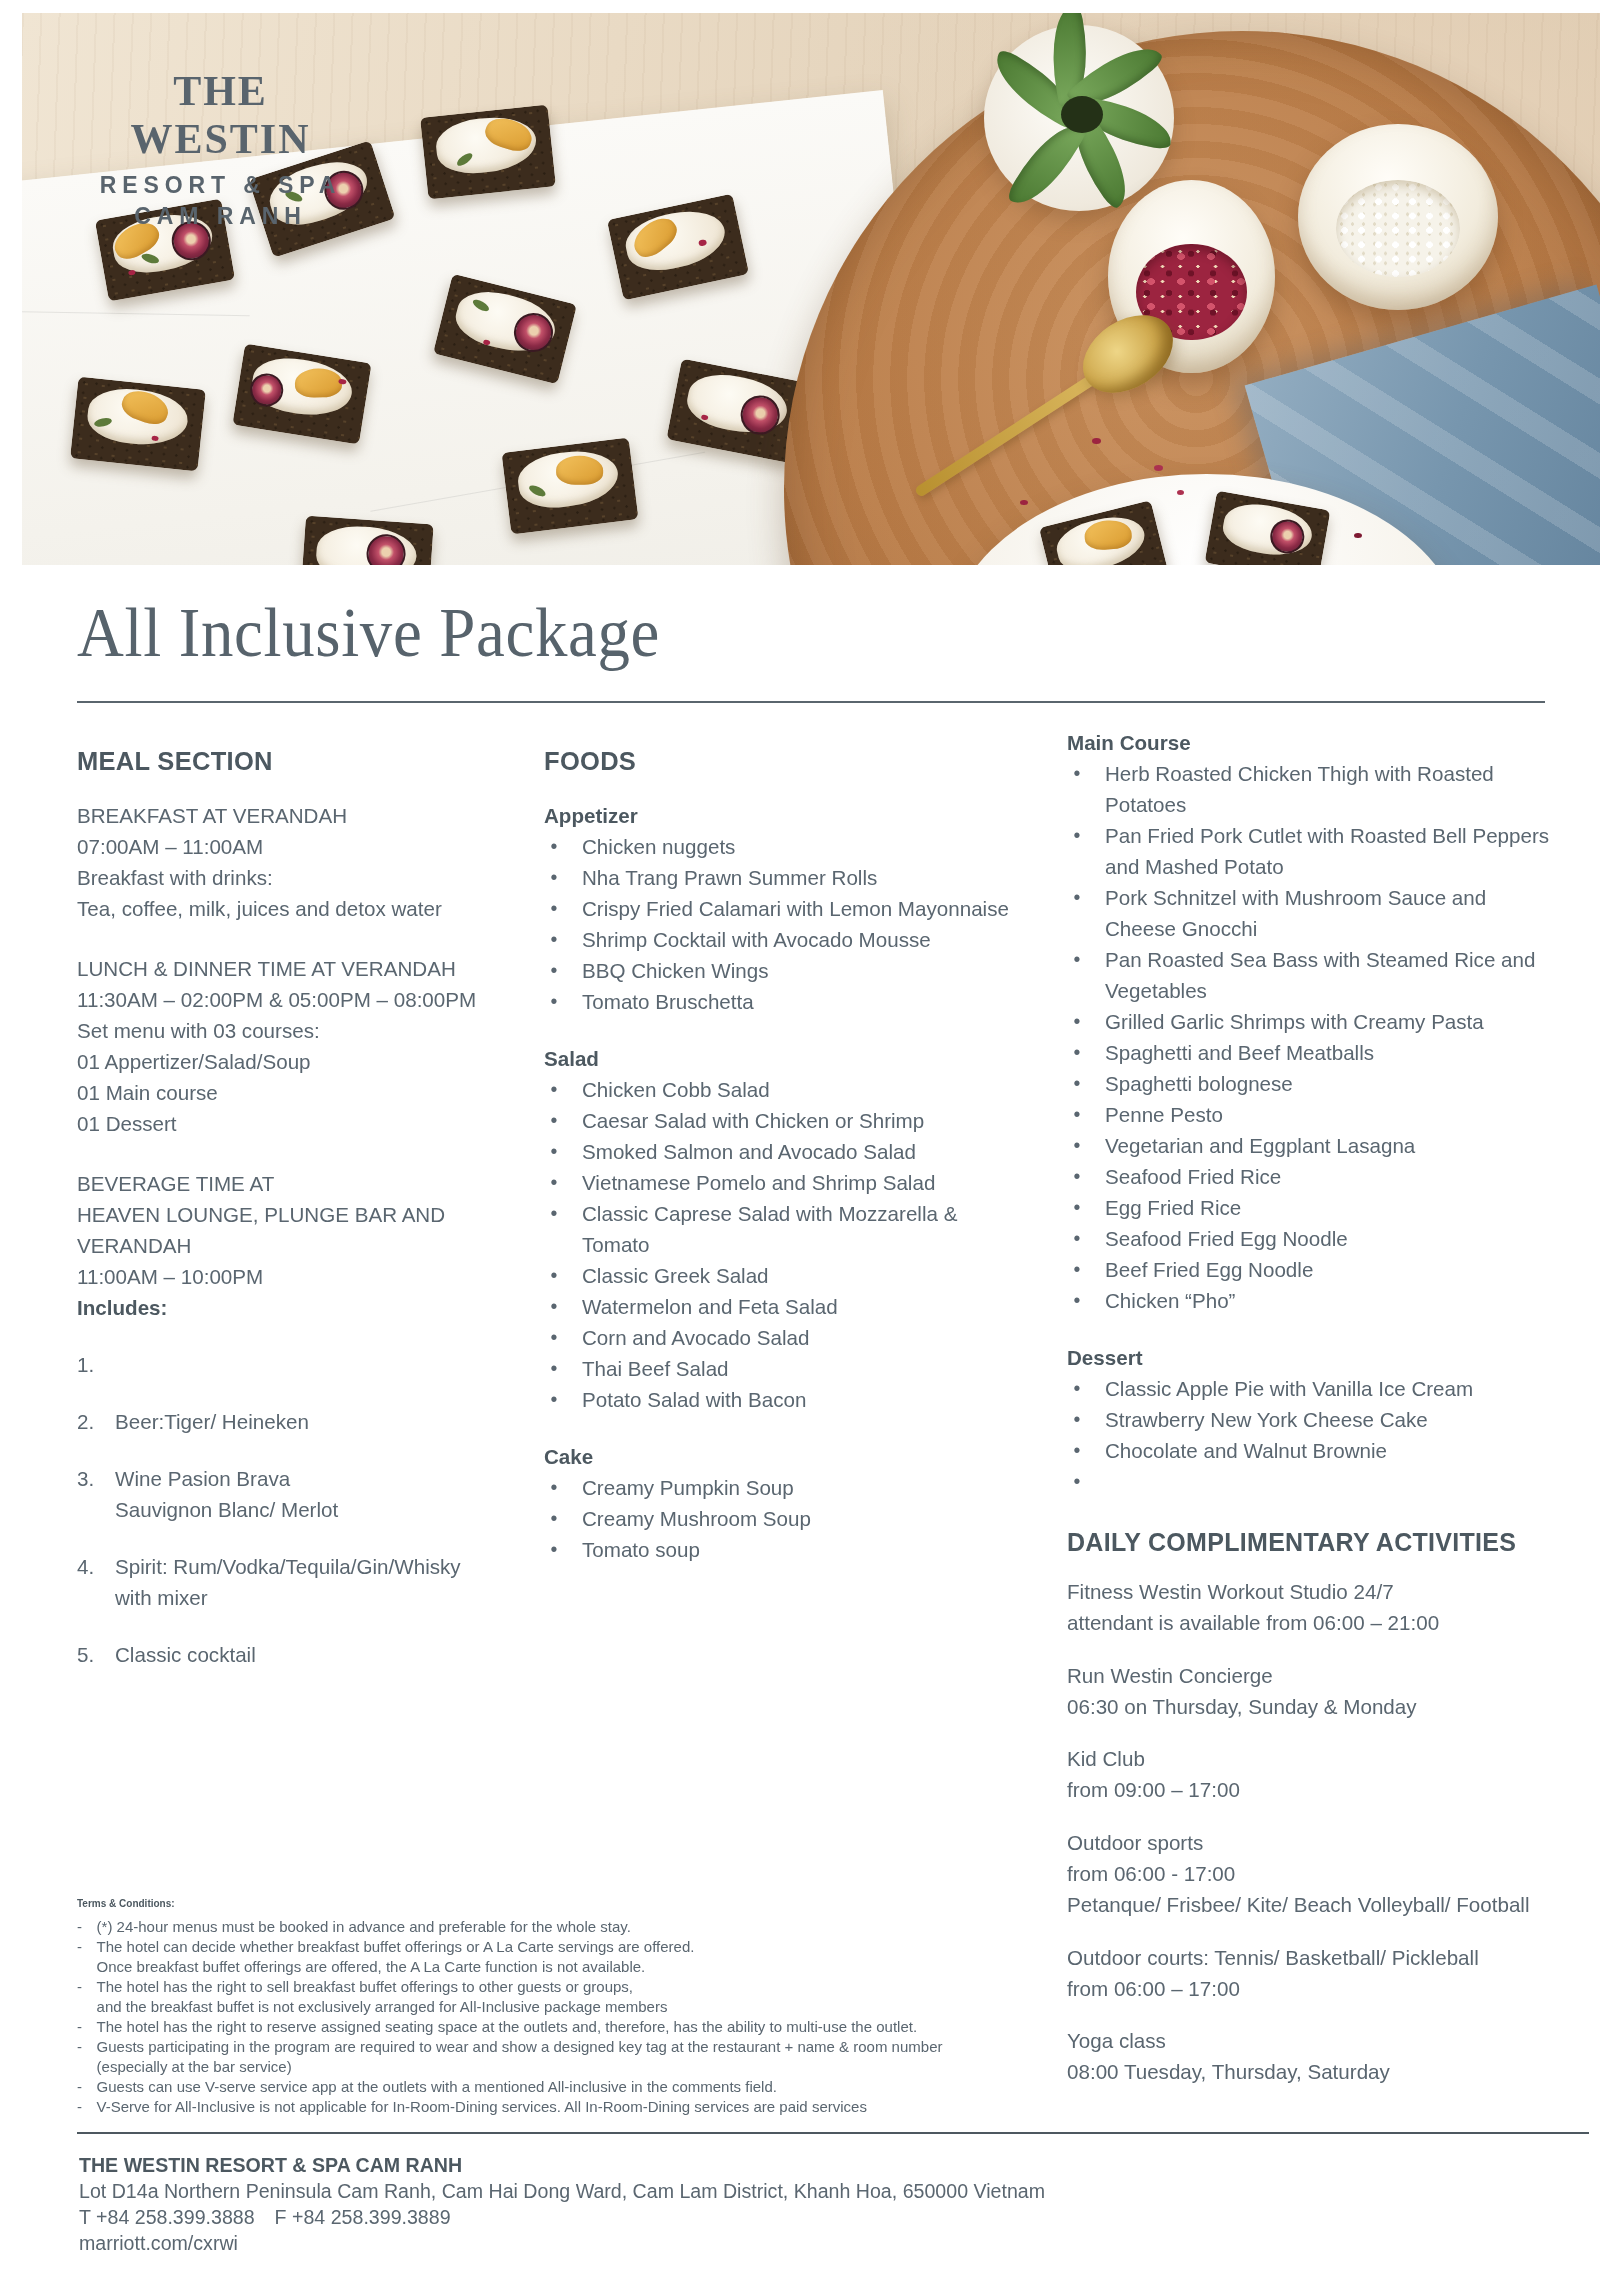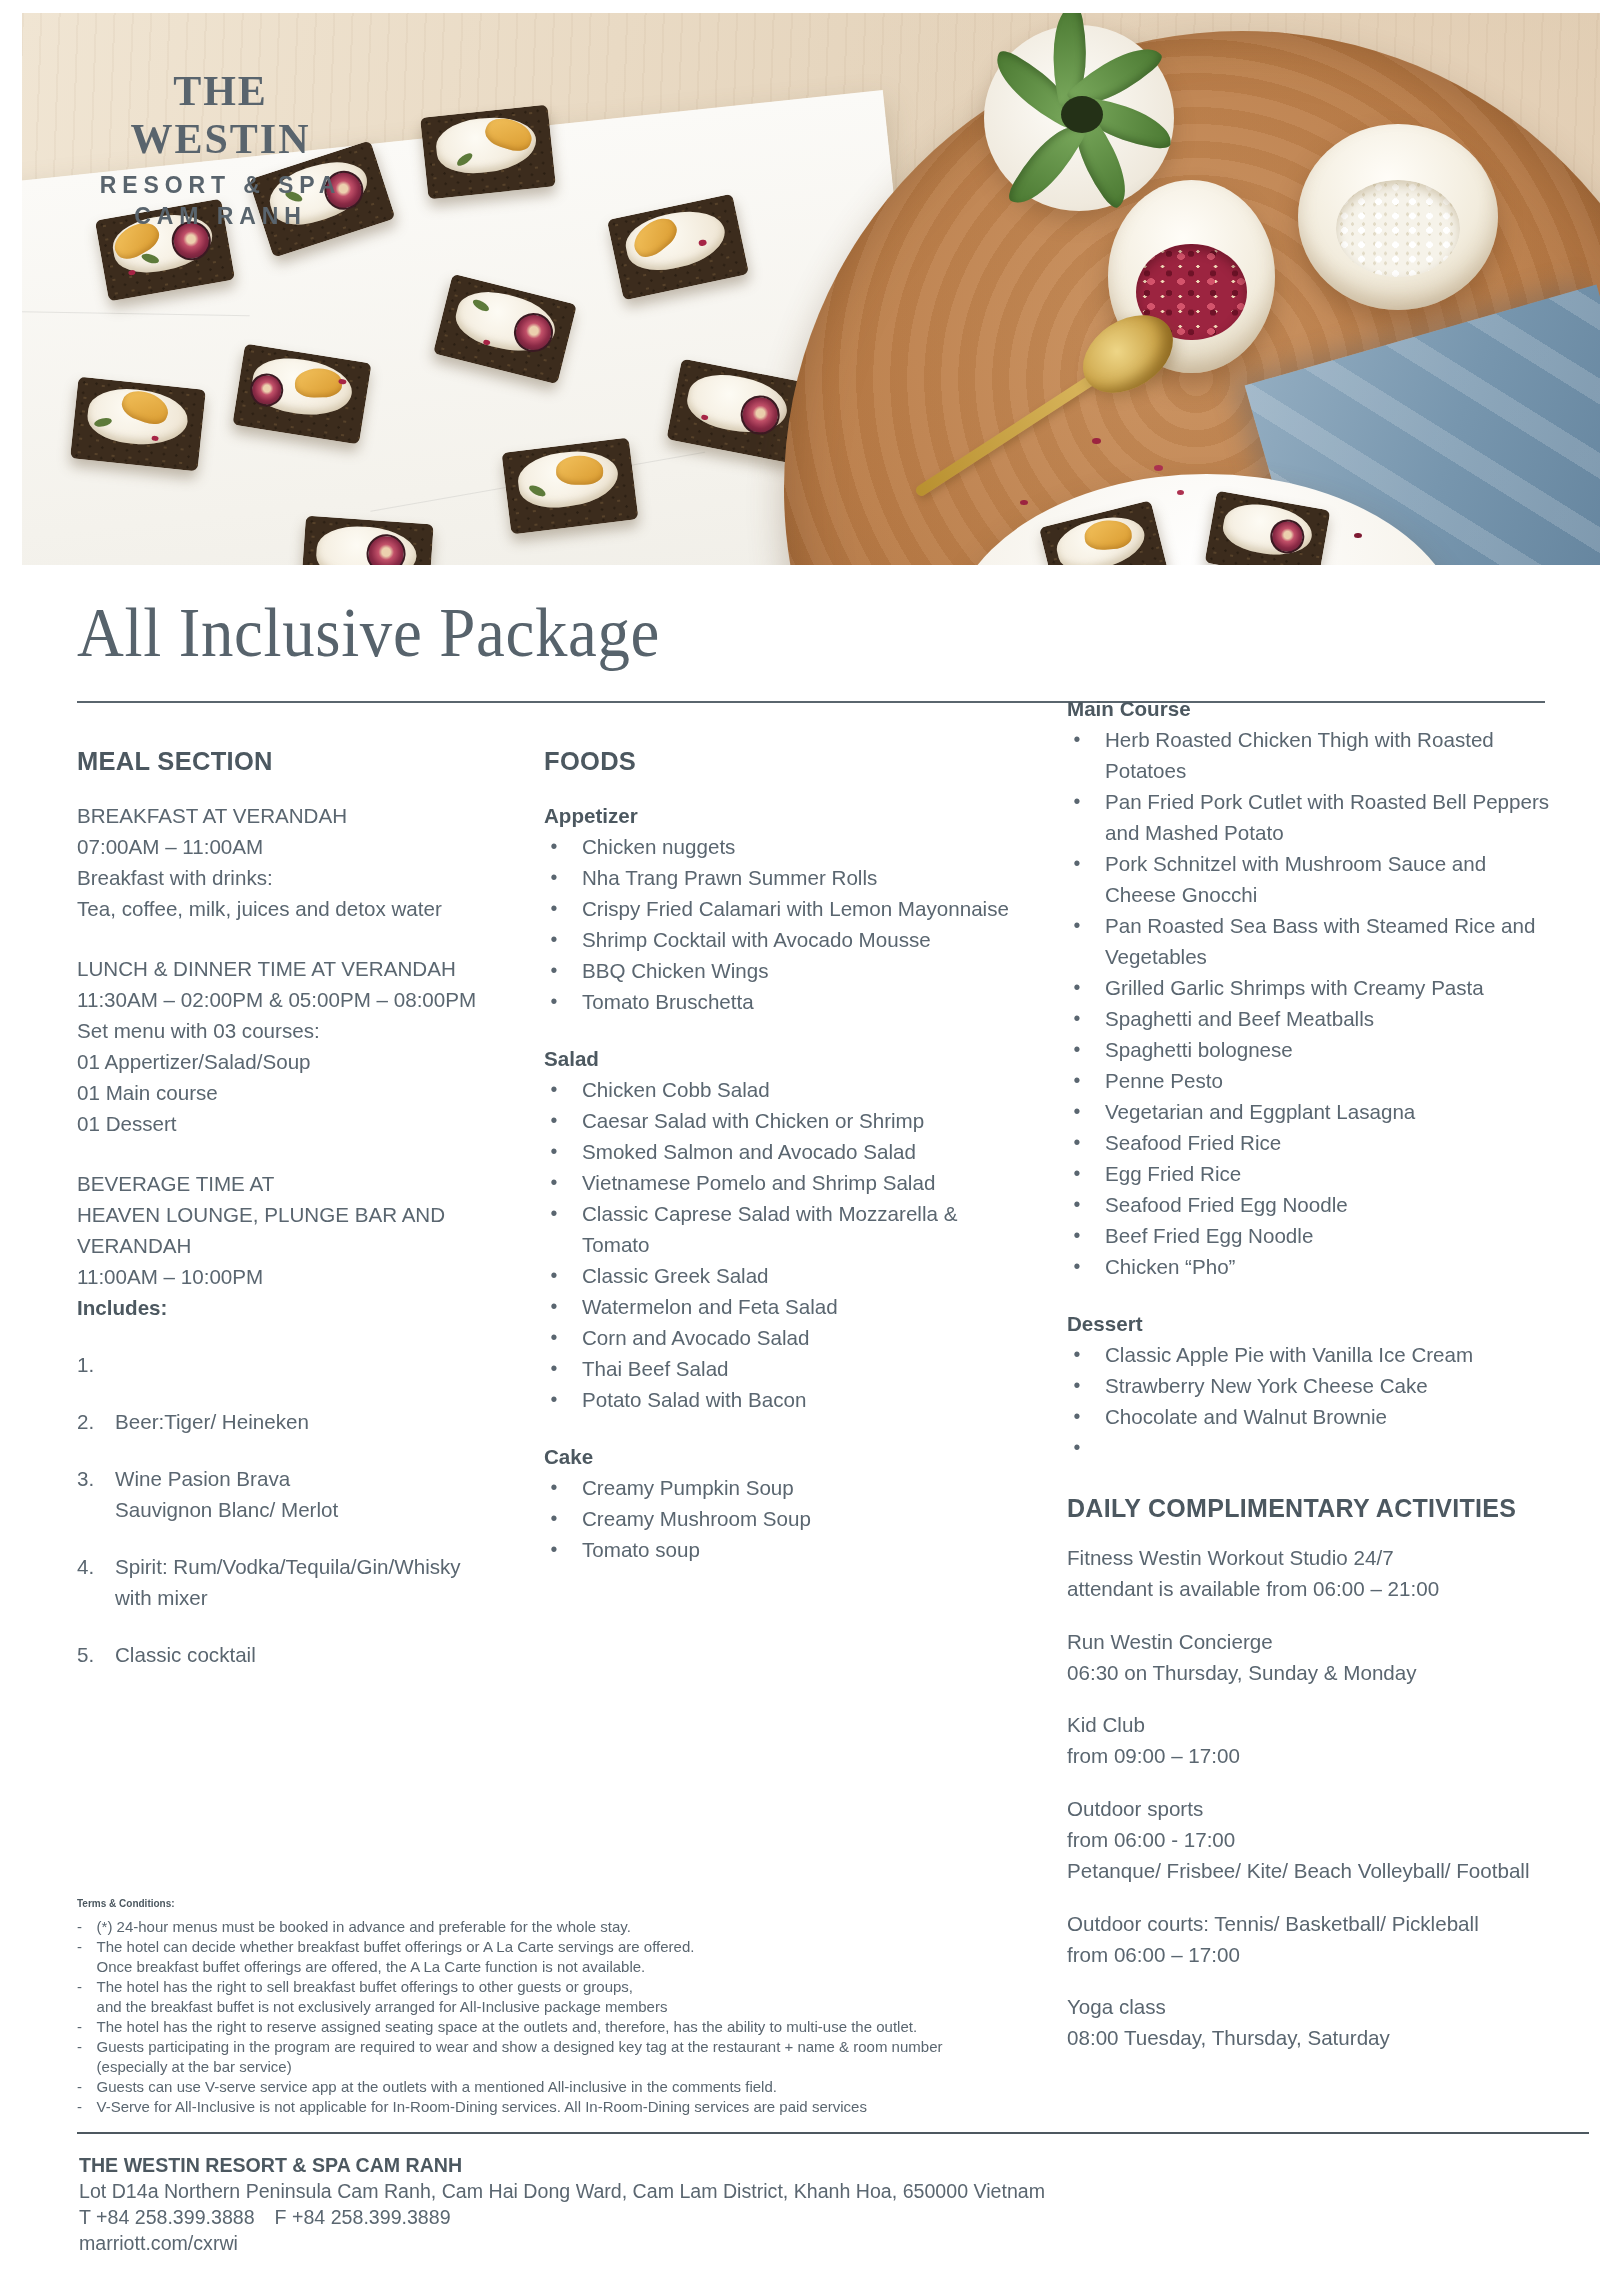--- a/index.html
+++ b/index.html
@@ -81,21 +81,21 @@
 
   
   .title{position:absolute;left:77px;top:594px;margin:0;font-family:"Liberation Serif", serif;
     font-weight:400;font-size:69px;color:#57636c;letter-spacing:0.7px;transform:scaleX(.94);transform-origin:left top;}
   .title-rule{position:absolute;left:77px;top:701px;width:1468px;height:2px;background:#5a656d;}
 
   
   .col{position:absolute;font-size:20.6px;line-height:31px;}
   .col1{left:77px;top:746px;width:461px;}
   .col2{left:544px;top:746px;width:481px;}
-  .col3{left:1067px;top:693px;width:486px;}
+  .col3{left:1067px;top:727px;width:486px;}
   h2.section{font-size:25.5px;line-height:30px;font-weight:700;color:#4c5860;letter-spacing:0.3px;margin:0 0 23.6px 0;}
   .col p{margin:0;}
   .block{margin-bottom:29px;}
   .bold{font-weight:700;color:#4c5860;}
   .num-item{display:flex;margin-top:26px;}
   .num{width:38px;flex:none;}
   .pre{white-space:pre-line;}
 
   .sub{font-weight:700;color:#4c5860;}
   .gap{margin-top:26px !important;}

